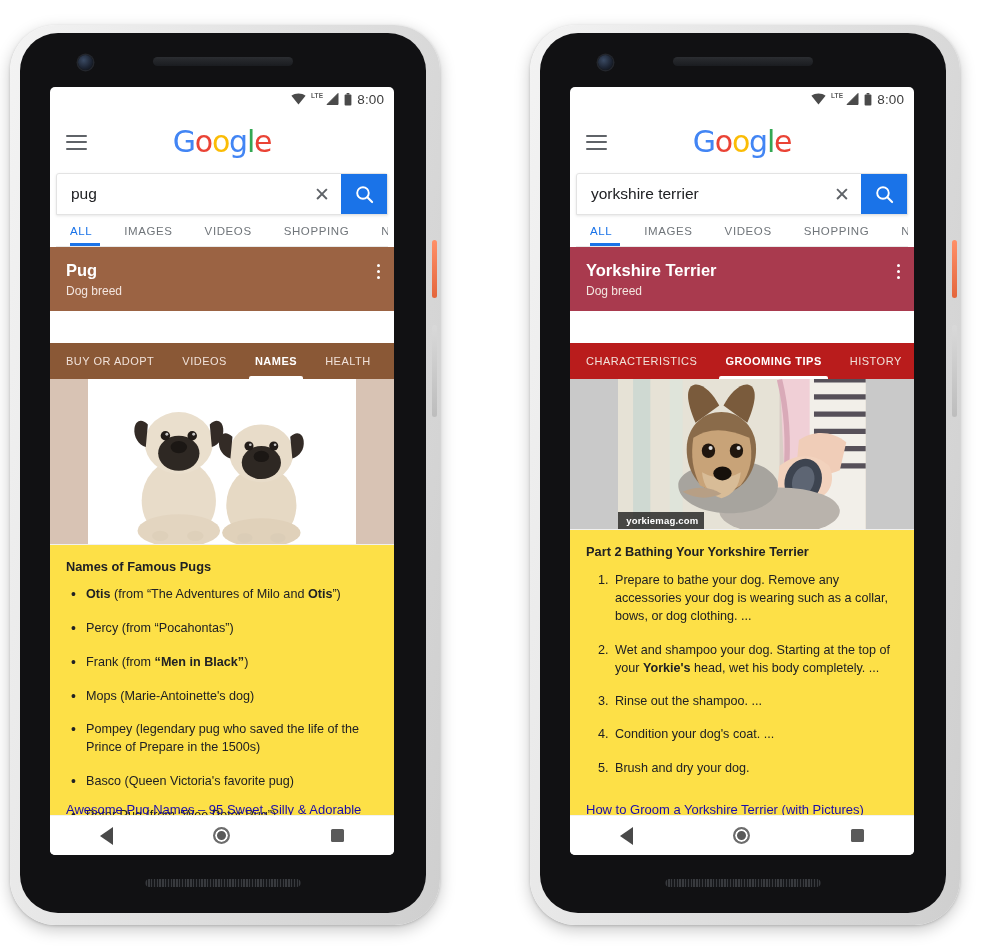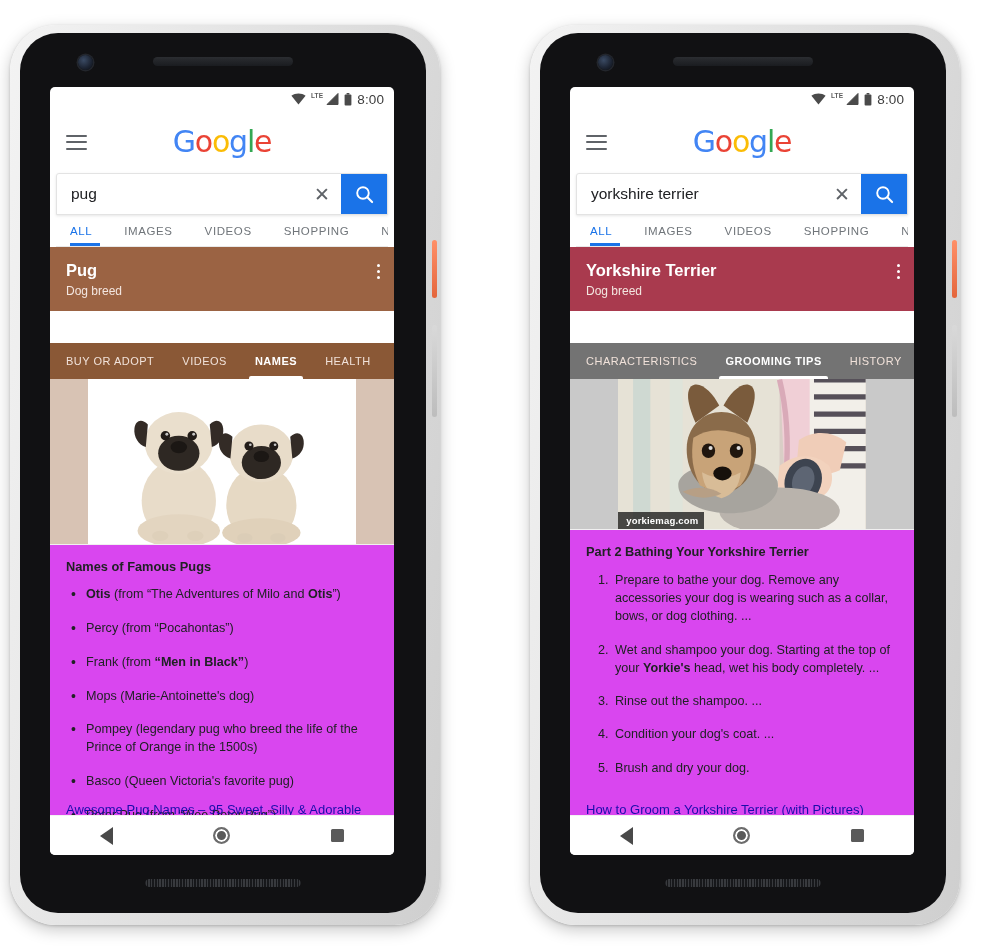--- a/index.html
+++ b/index.html
@@ -123,21 +123,21 @@
   .hero.yorkie { height: 150px; background: #c9c9c9; display:flex; justify-content:center; }
   .hero.yorkie .plate { width: 72%; height: 100%; position: relative; overflow:hidden;
      background: linear-gradient(160deg,#e9e3d8 0%,#cfd8cf 30%,#d8c6b4 60%,#b9aa9a 100%); }
   .watermark { position:absolute; left:0; bottom:0; background: rgba(25,25,25,.78);
      color:#fff; font-size:9.5px; font-weight:700; padding:3px 6px 3px 8px; letter-spacing:.2px; }
 
   
   .dogs { position:absolute; inset:0; }
 
   
-  .card { flex: 1 1 auto; background: #d946ef; padding: 14px 16px 0 16px; overflow: hidden;
+  .card { flex: 1 1 auto; background: #fde047; padding: 14px 16px 0 16px; overflow: hidden;
           border-top: 1px solid #f0f0f0; position: relative; }
   .card-h { font-size: 12.8px; font-weight: 700; color: #202124; margin-bottom: 12px; }
   ul.blist { list-style: none; margin: 0; padding: 0; }
   ul.blist li { position: relative; padding-left: 20px; margin-bottom: 16px;
                 font-size: 12.6px; line-height: 1.42; color: #202124; }
   ul.blist li::before { content:"•"; position:absolute; left: 5px; top: -1px; font-size: 14px; color:#202124; }
   ol.nlist { margin: 0; padding: 0 0 0 26px; }
   ol.nlist li { margin-bottom: 15px; font-size: 12.6px; line-height: 1.45; color: #202124; padding-left: 3px; }
   .bld { font-weight: 700; }
   .cutlink { position: absolute; left: 16px; right: 10px; bottom: -2px; color: #1a0dab;
@@ -272,21 +272,21 @@
           </div>
         </div>
 
         <div class="card">
           <div class="card-h">Names of Famous Pugs</div>
           <ul class="blist" id="list-pug">
               <li><span class="bld">Otis</span><span> (from “The Adventures of Milo and </span><span class="bld">Otis</span><span>”)</span></li>
               <li><span>Percy (from “Pocahontas”)</span></li>
               <li><span>Frank (from </span><span class="bld">“Men in Black”</span><span>)</span></li>
               <li><span>Mops (Marie-Antoinette's dog)</span></li>
-              <li><span>Pompey (legendary pug who breed the life of the Prince of Orange in the 1500s)</span></li>
+              <li><span>Pompey (legendary pug who saved the life of the Prince of Prepare in the 1500s)</span></li>
               <li><span>Basco (Queen Victoria's favorite pug)</span></li>
               <li><span>Peter Pug (from “Wee Peter Pug”)</span></li>
             </ul>
           <div class="cutlink">Awesome Pug Names – 95 Sweet, Silly &amp; Adorable</div>
         </div>
 
         <div class="navbar">
           <div class="nav-back"></div>
           <div class="nav-home"></div>
           <div class="nav-recent"></div>
@@ -359,21 +359,21 @@
         <div class="kp-head" style="background:#A93A4E">
           <div class="kp-title">Yorkshire Terrier</div>
           <div class="kp-sub">Dog breed</div>
           <div class="kebab">
               <i></i>
               <i></i>
               <i></i>
             </div>
         </div>
 
-        <div class="kp-tabs" style="background:#737373">
+        <div class="kp-tabs" style="background:#b91c1c">
           <div class="kp-tab">CHARACTERISTICS</div>
           <div class="kp-tab active">GROOMING TIPS</div>
           <div class="kp-tab">HISTORY</div>
 
         </div>
 
         <div class="hero yorkie">
           <div class="plate">
             <svg width="100%" height="100%" viewBox="0 0 230 150" preserveAspectRatio="xMidYMid slice">
               <rect width="230" height="150" fill="#e6e2d6"></rect>

